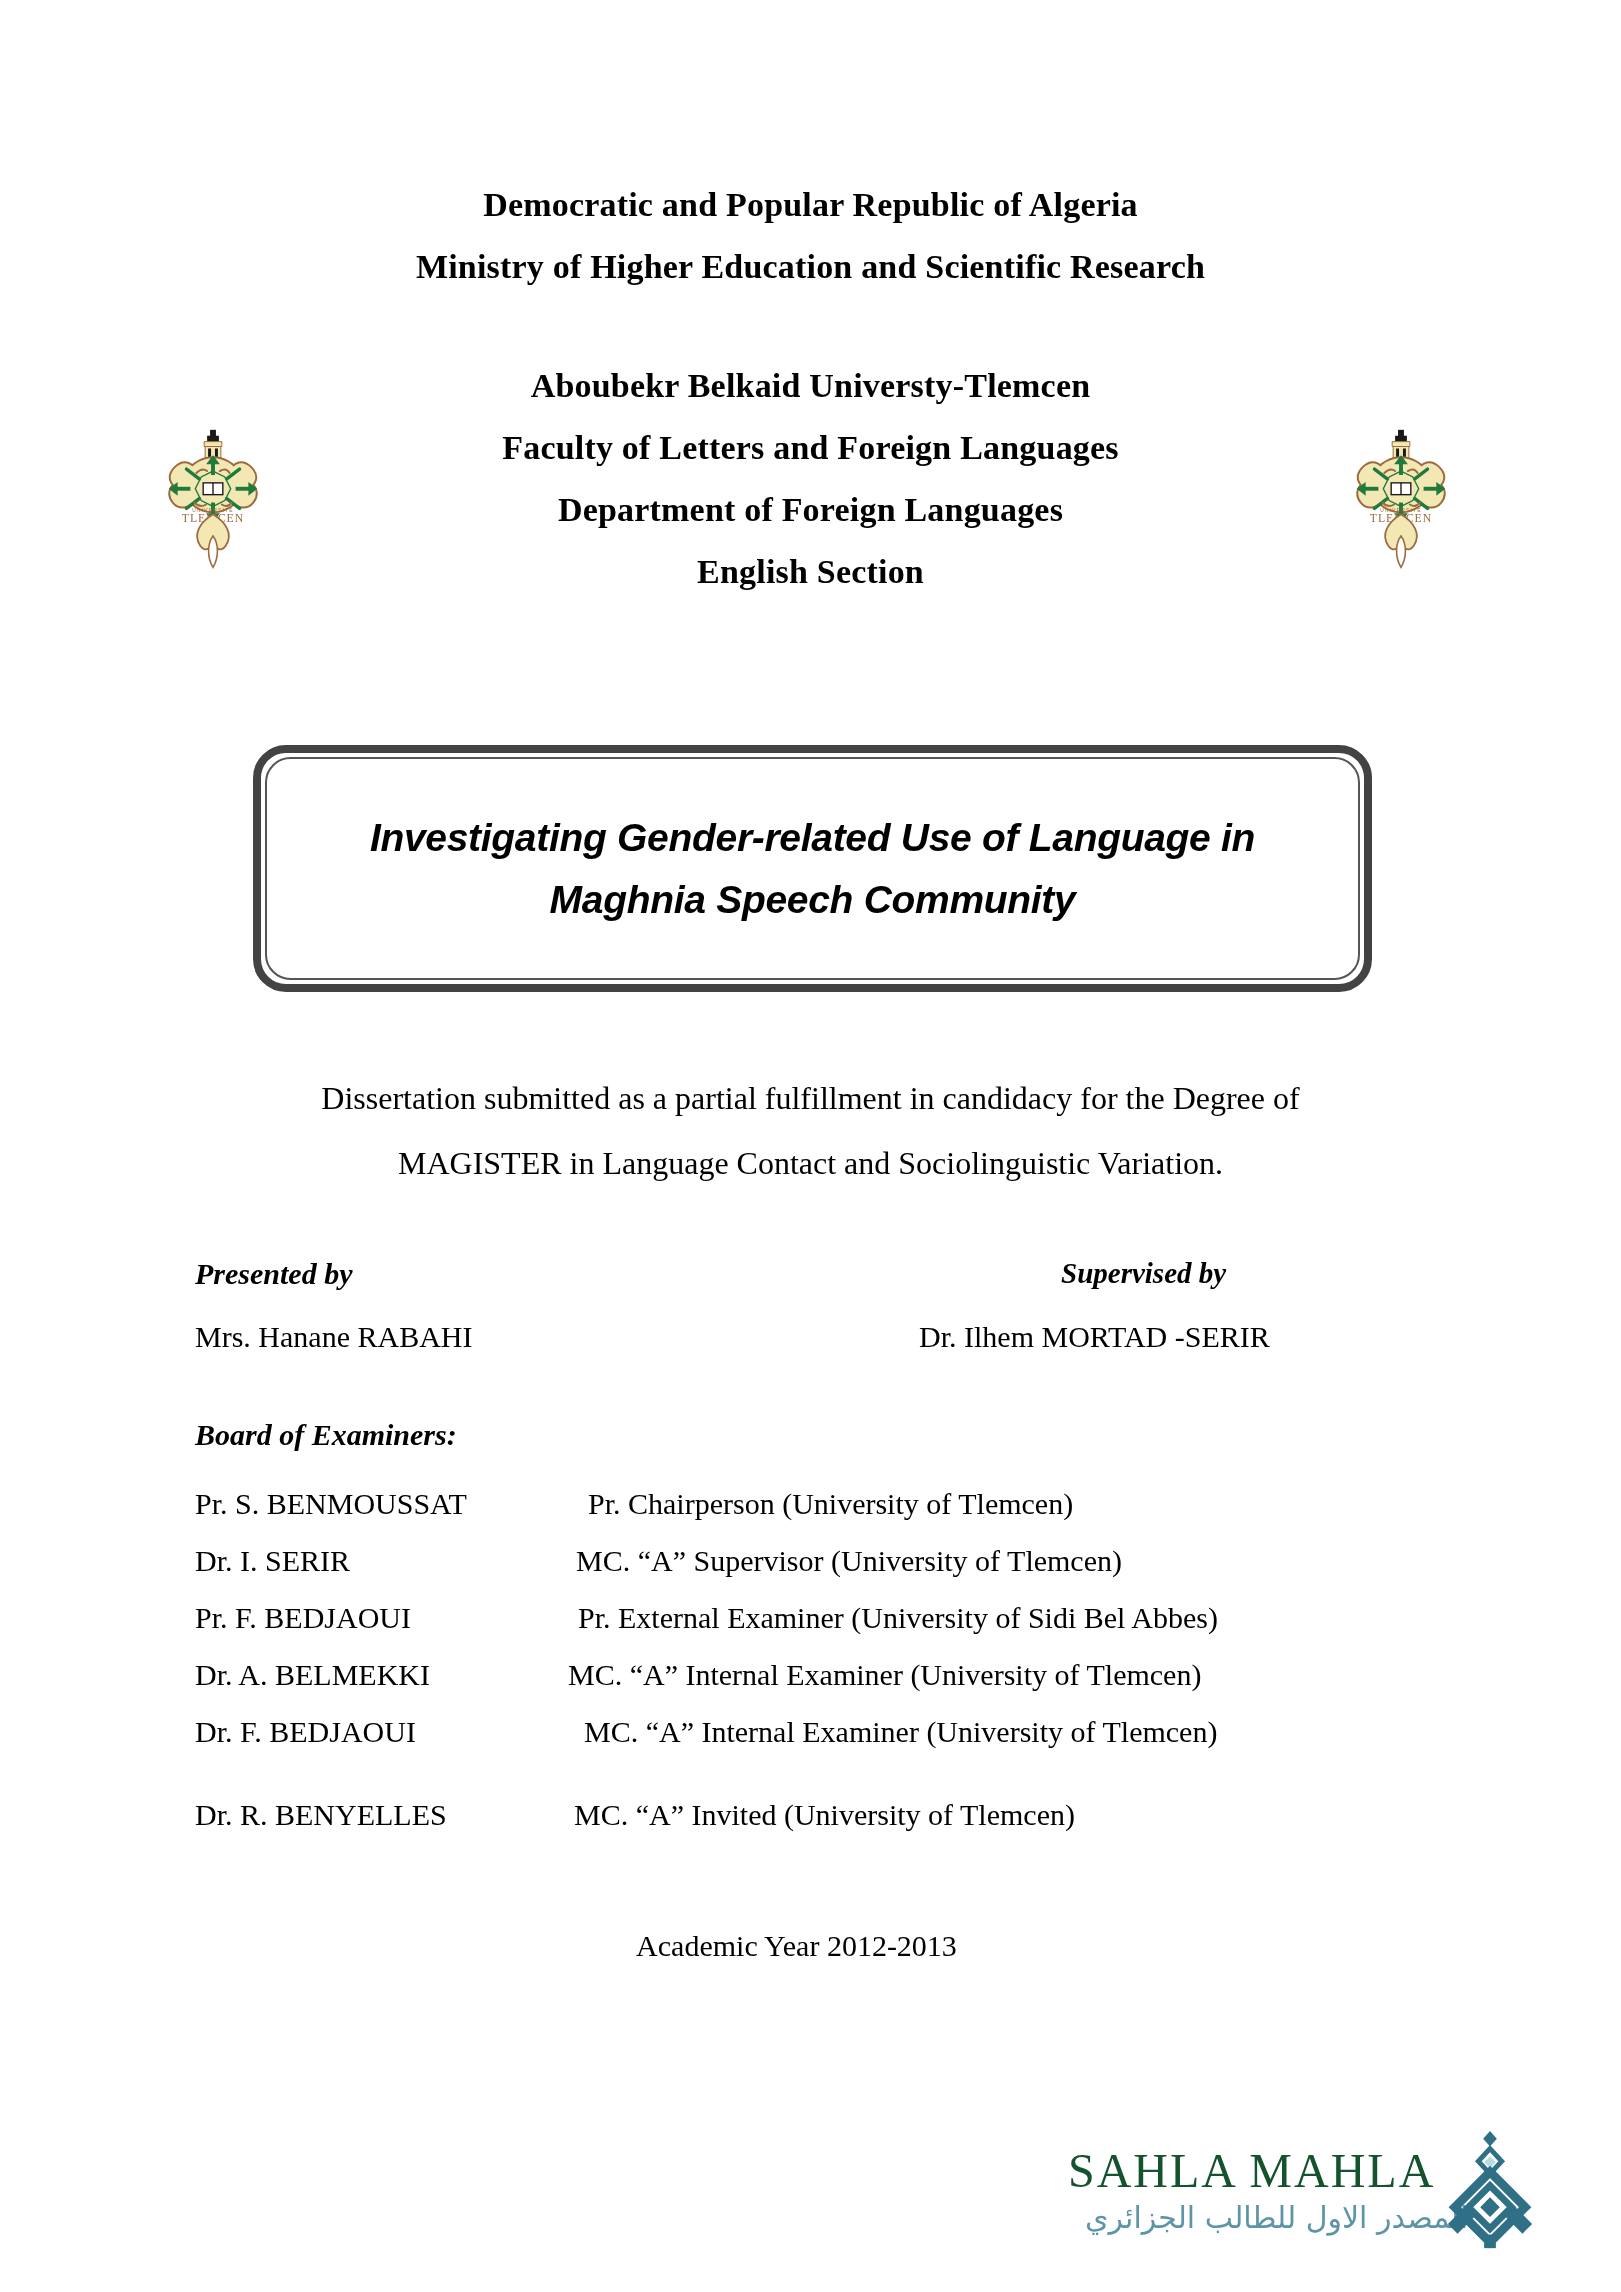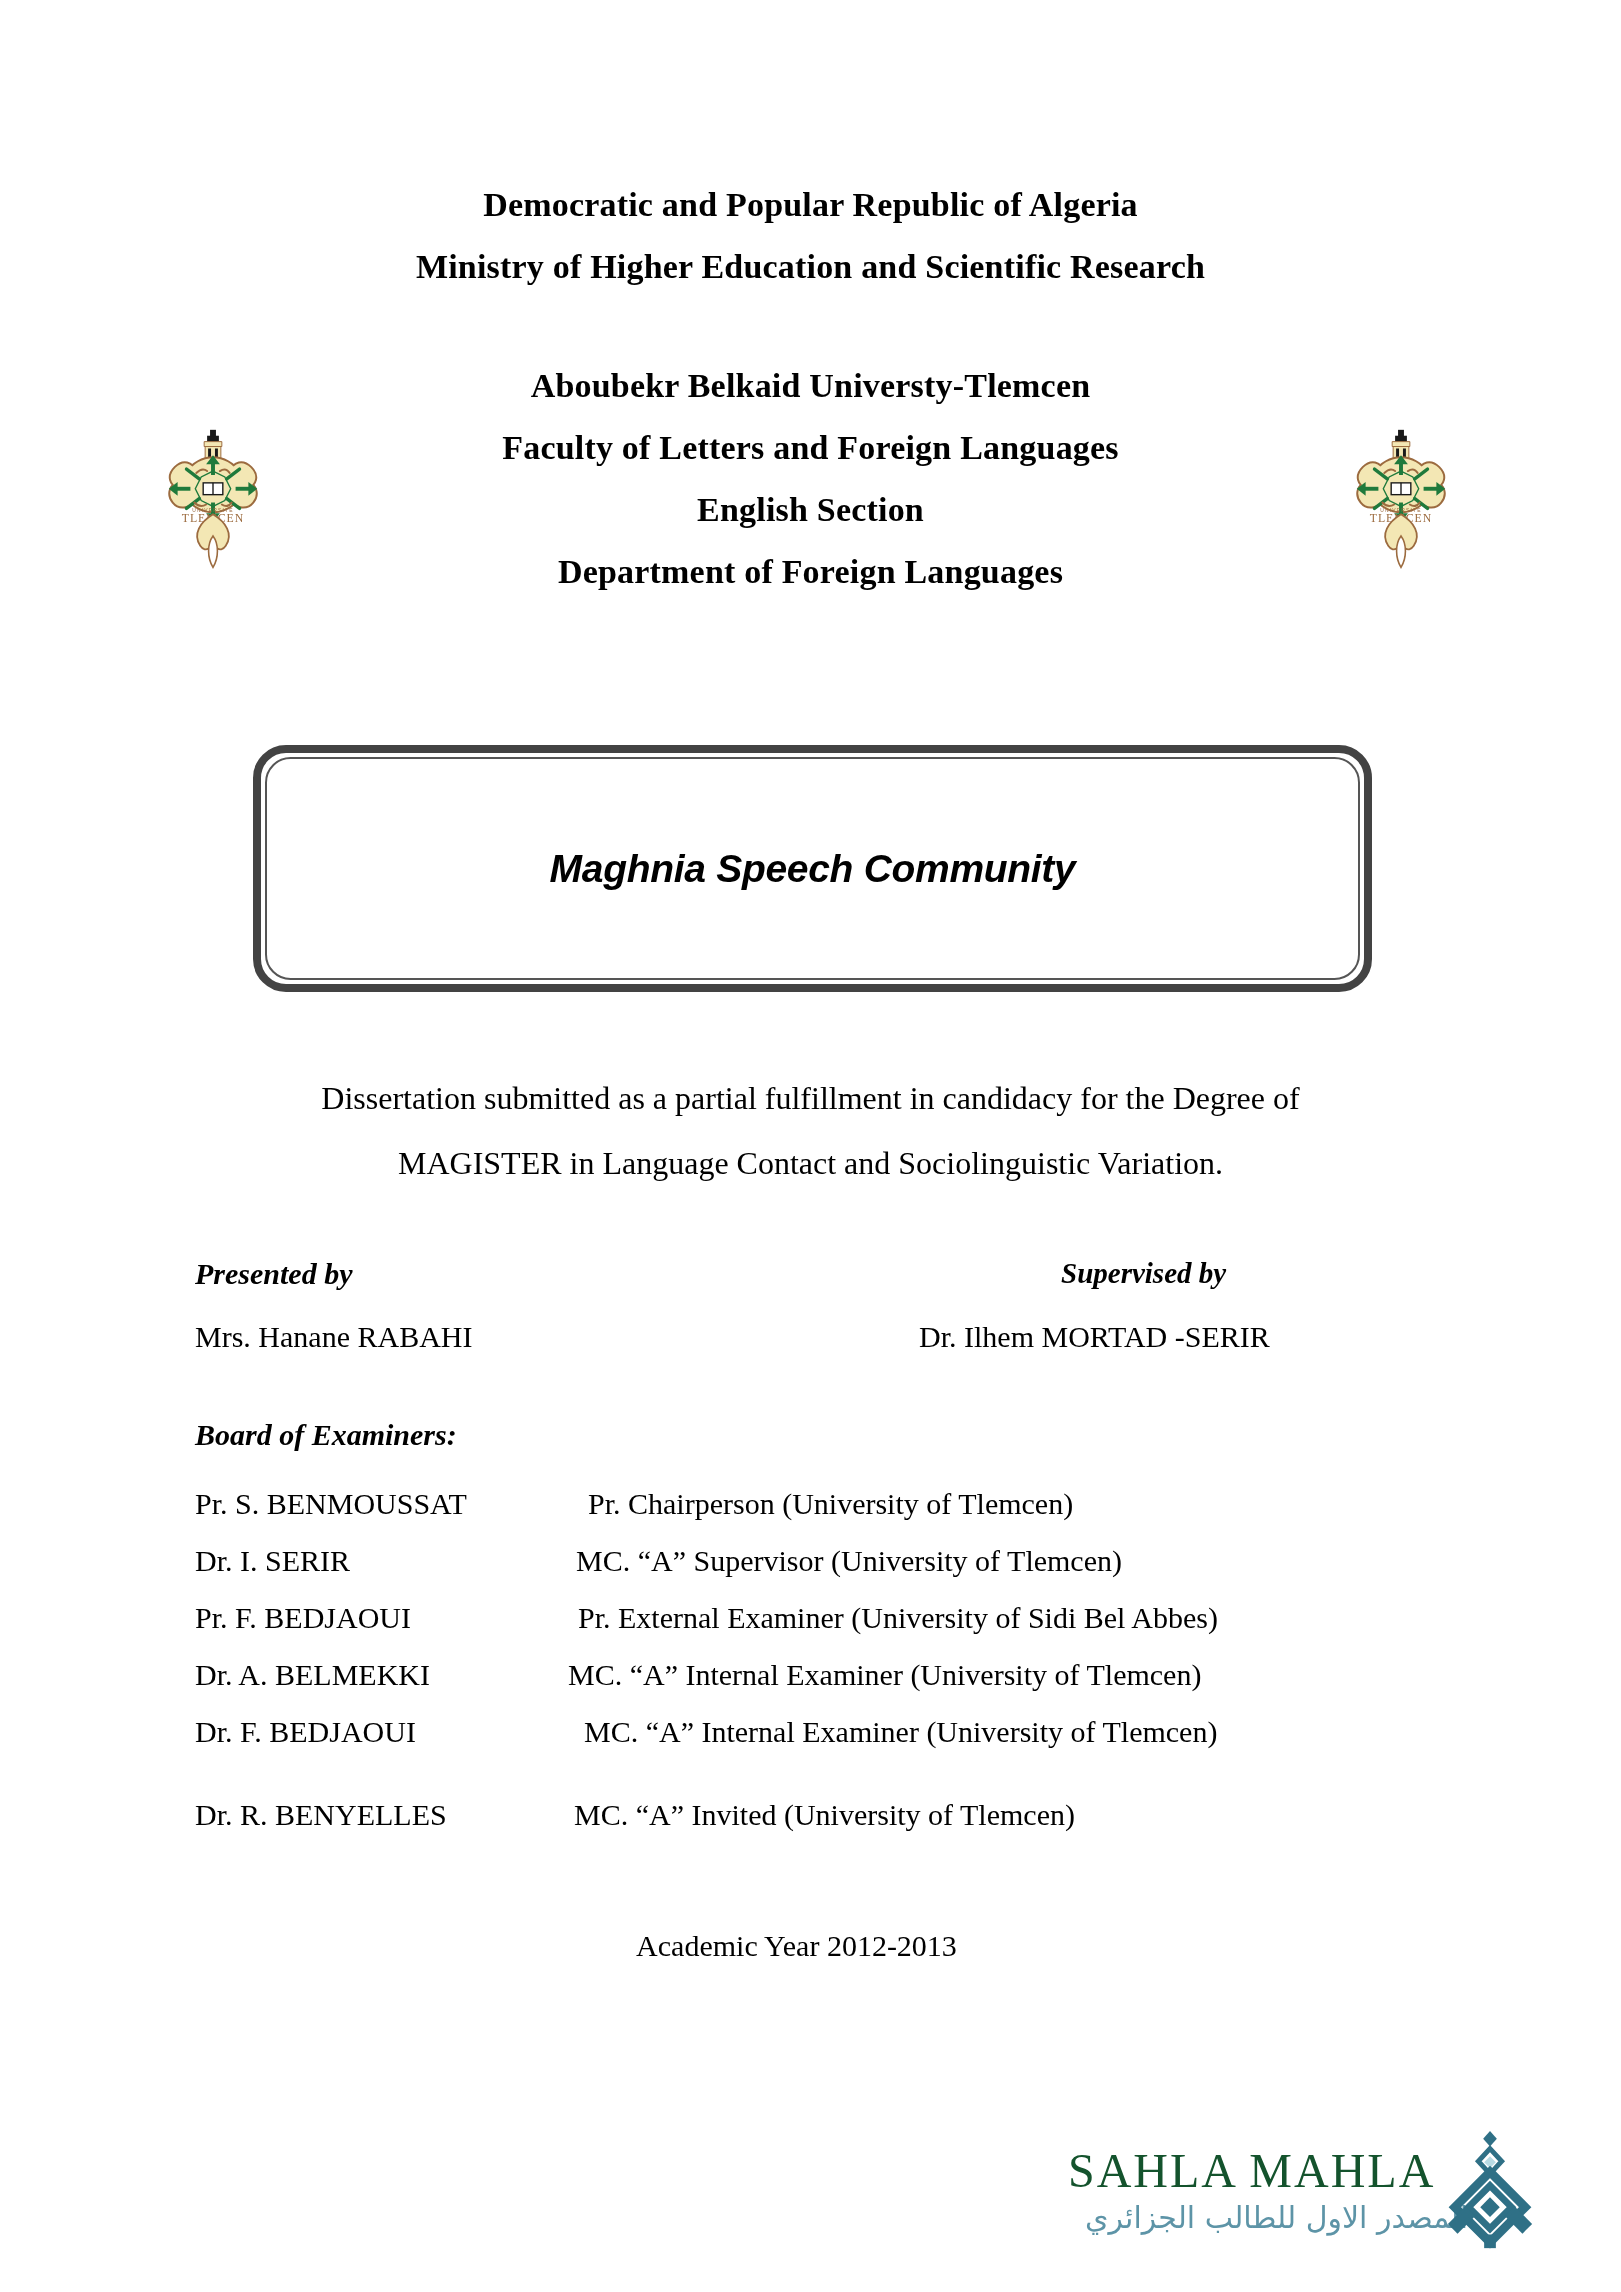--- a/index.html
+++ b/index.html
@@ -220,22 +220,22 @@
 <body>
 
 <div class="page">
 
   <div class="header-block">
     <div class="header-line">Democratic and Popular Republic of Algeria</div>
     <div class="header-line">Ministry of Higher Education and Scientific Research</div>
     <div class="header-gap"></div>
     <div class="header-line">Aboubekr Belkaid Universty-Tlemcen</div>
     <div class="header-line">Faculty of Letters and Foreign Languages</div>
+    <div class="header-line">Department of Foreign Languages</div>
     <div class="header-line">English Section</div>
-    <div class="header-line">Department of Foreign Languages</div>
   </div>
 
   <div class="logo logo-left">
     <svg viewBox="0 0 122 170" width="120" height="167" aria-hidden="true">
 
       <g>
         <rect x="55" y="16" width="12" height="6" fill="#1A1A1A"></rect>
         <rect x="58" y="10" width="6" height="7" fill="#1A1A1A"></rect>
         <path d="M52 22 h18 v5 h-18 z" fill="#F3E7B4" stroke="#9C6B3F" stroke-width="1"></path>
         <rect x="53" y="27" width="16" height="20" fill="#F3E7B4" stroke="#9C6B3F" stroke-width="1"></rect>
@@ -354,20 +354,21 @@
       <text x="61" y="94" font-family="Liberation Sans, sans-serif" font-size="5" fill="#9C6B3F" text-anchor="middle" letter-spacing="1.2">UNIVERSITE</text>
       <text x="61" y="104" font-family="Liberation Serif, serif" font-size="12" fill="#9C6B3F" text-anchor="middle" letter-spacing="1">TLEMCEN</text>
       <path d="M61 96 C 48 104, 40 116, 48 128 C 54 137, 61 128, 61 122
                C 61 128, 68 137, 74 128 C 82 116, 74 104, 61 96 Z" fill="#F3E7B4" stroke="#9C6B3F" stroke-width="1.8"></path>
       <path d="M61 118 C 55 126, 55 140, 61 150 C 67 140, 67 126, 61 118 Z" fill="#FFFFFF" stroke="#9C6B3F" stroke-width="1.6"></path>
     </svg>
   </div>
 
   <div class="title-box-outer">
     <div class="title-box-inner">
+      <div class="title-line">Investigating Gender-related Use of Language in</div>
       <div class="title-line">Maghnia Speech Community</div>
     </div>
   </div>
 
   <div class="degree-block">
     <div class="degree-line">Dissertation submitted as a partial fulfillment in candidacy for the Degree of</div>
     <div class="degree-line">MAGISTER in Language Contact and Sociolinguistic Variation.</div>
   </div>
 
   <div class="credits">

